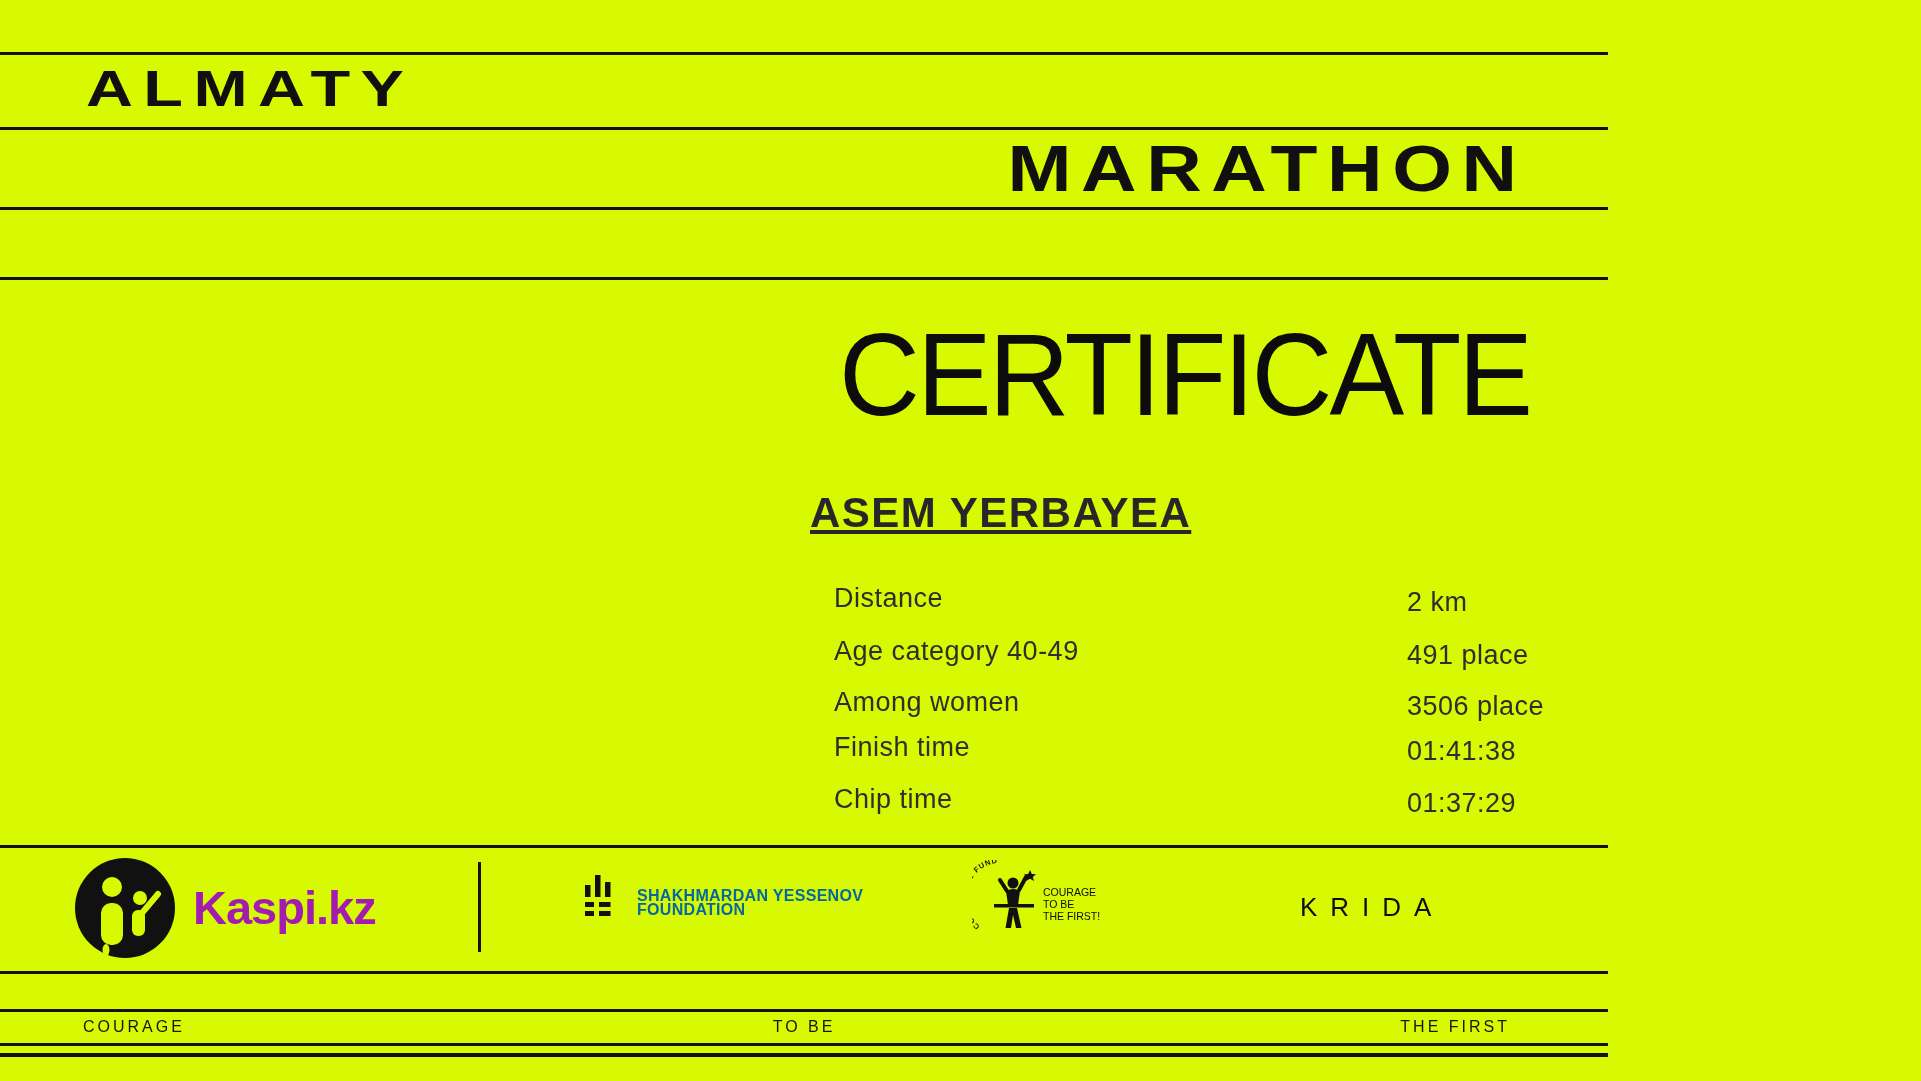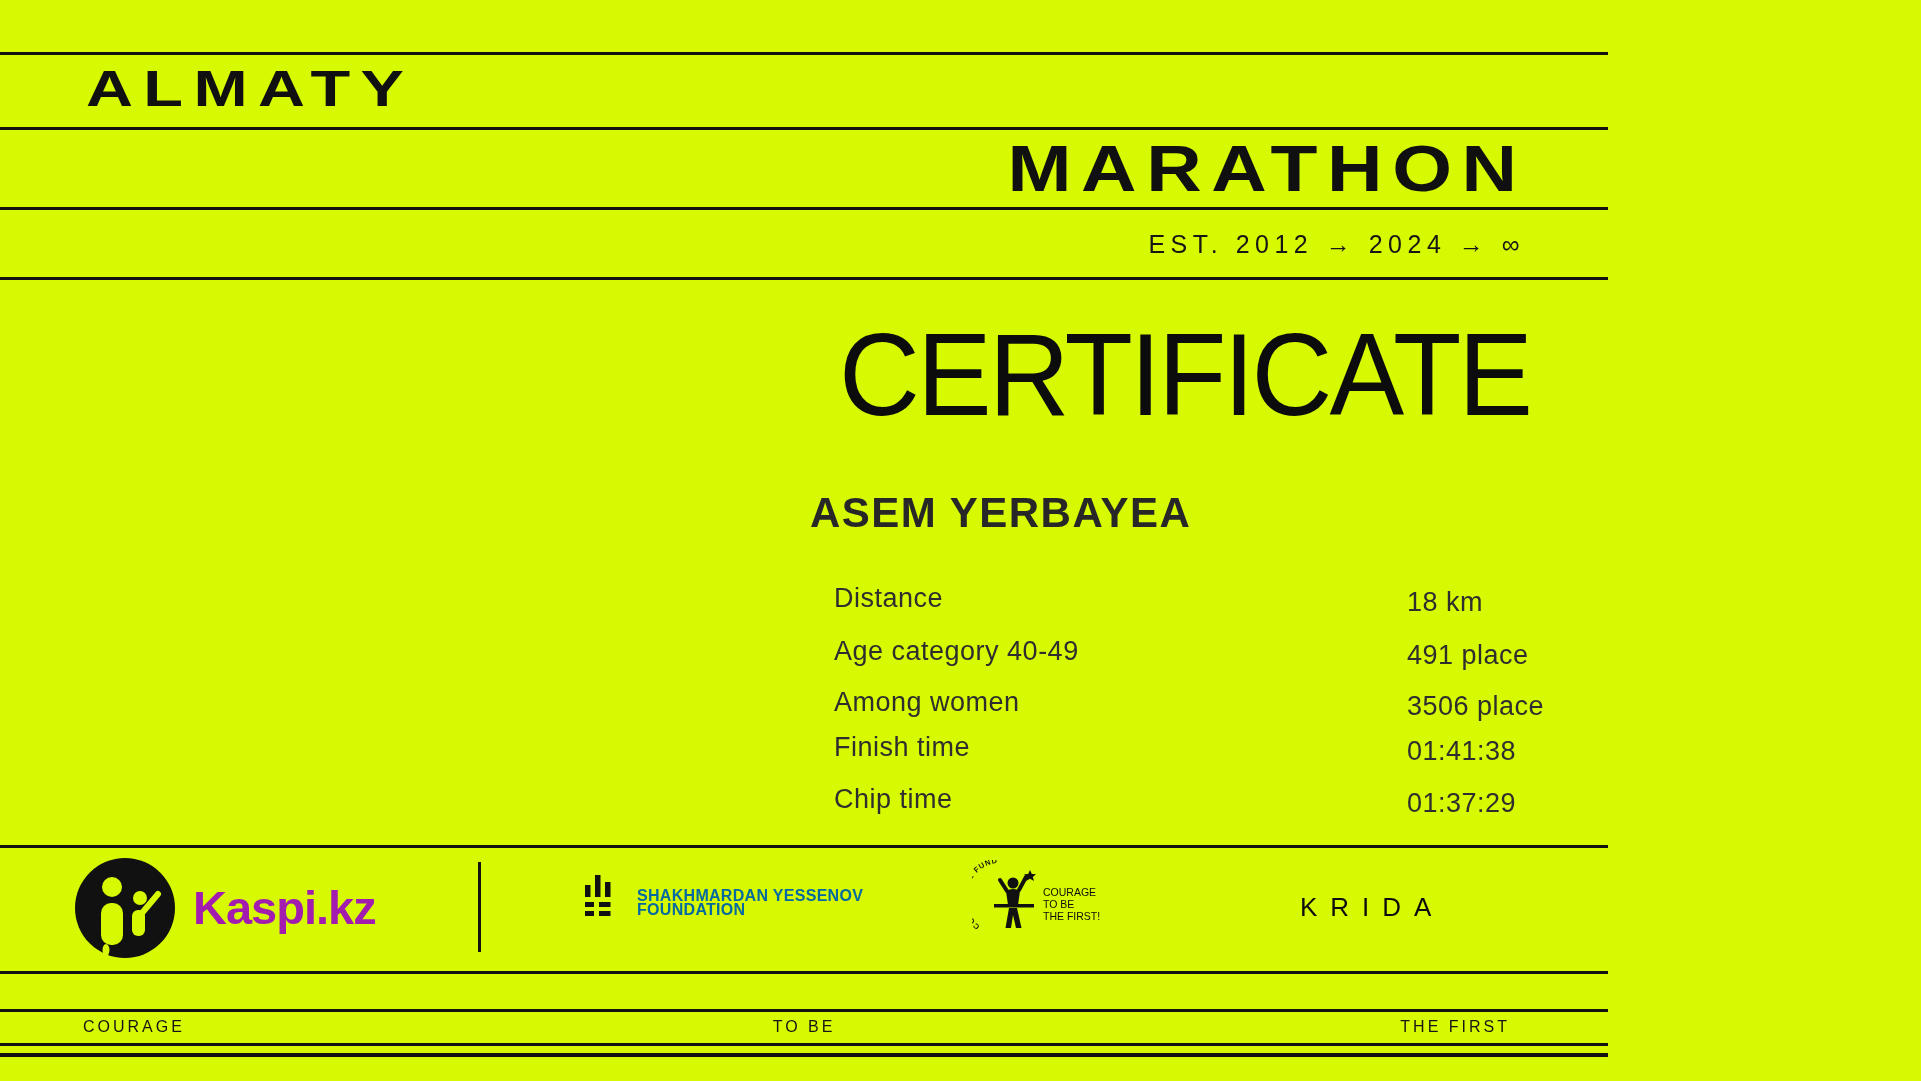--- a/index.html
+++ b/index.html
@@ -23,21 +23,21 @@
   .est{
     position:absolute;right:83px;top:230px;font-size:25px;font-weight:400;
     letter-spacing:5.5px;white-space:nowrap;color:#161616;
   }
   .title{
     position:absolute;right:78px;top:308px;font-size:112px;font-weight:400;
     letter-spacing:-3px;white-space:nowrap;color:#0c0c0c;transform:scaleY(1.04);transform-origin:right top;
   }
   .name{
     position:absolute;left:810px;top:489px;font-size:42px;font-weight:700;
-    letter-spacing:1.5px;color:#272727;white-space:nowrap;
+    letter-spacing:1.5px;color:#272727;white-space:nowrap;text-decoration:underline;
   }
   .results{position:absolute;left:0;top:0;}
   .row{position:absolute;left:810px;white-space:nowrap;color:#2e2e2e;font-size:27px;letter-spacing:.5px;margin-left:24px;}
   .row .val{position:absolute;left:573px;top:4px;white-space:nowrap;}
   .row:nth-of-type(1){top:583px}
   .row:nth-of-type(2){top:636px}
   .row:nth-of-type(3){top:687px}
   .row:nth-of-type(4){top:732px}
   .row:nth-of-type(5){top:784px}
 
@@ -67,29 +67,28 @@
   <div class="rule r3"></div>
   <div class="rule r4"></div>
   <div class="rule r5"></div>
   <div class="rule r6"></div>
   <div class="rule r7"></div>
   <div class="rule r8"></div>
   <div class="rule r9"></div>
 
   <div class="city">ALMATY</div>
   <div class="event">MARATHON</div>
-  <div class="est">EST. 2012 → 2024 → ∞</div>
 
   <div class="title">CERTIFICATE</div>
   <div class="name">ASEM YERBAYEA</div>
 
   <div class="results">
     <div class="row">
       <span>Distance</span>
-      <span class="val">18 km</span>
+      <span class="val">2 km</span>
     </div>
     <div class="row">
       <span>Age category 40-49</span>
       <span class="val">491 place</span>
     </div>
     <div class="row">
       <span>Among women</span>
       <span class="val">3506 place</span>
     </div>
     <div class="row">

